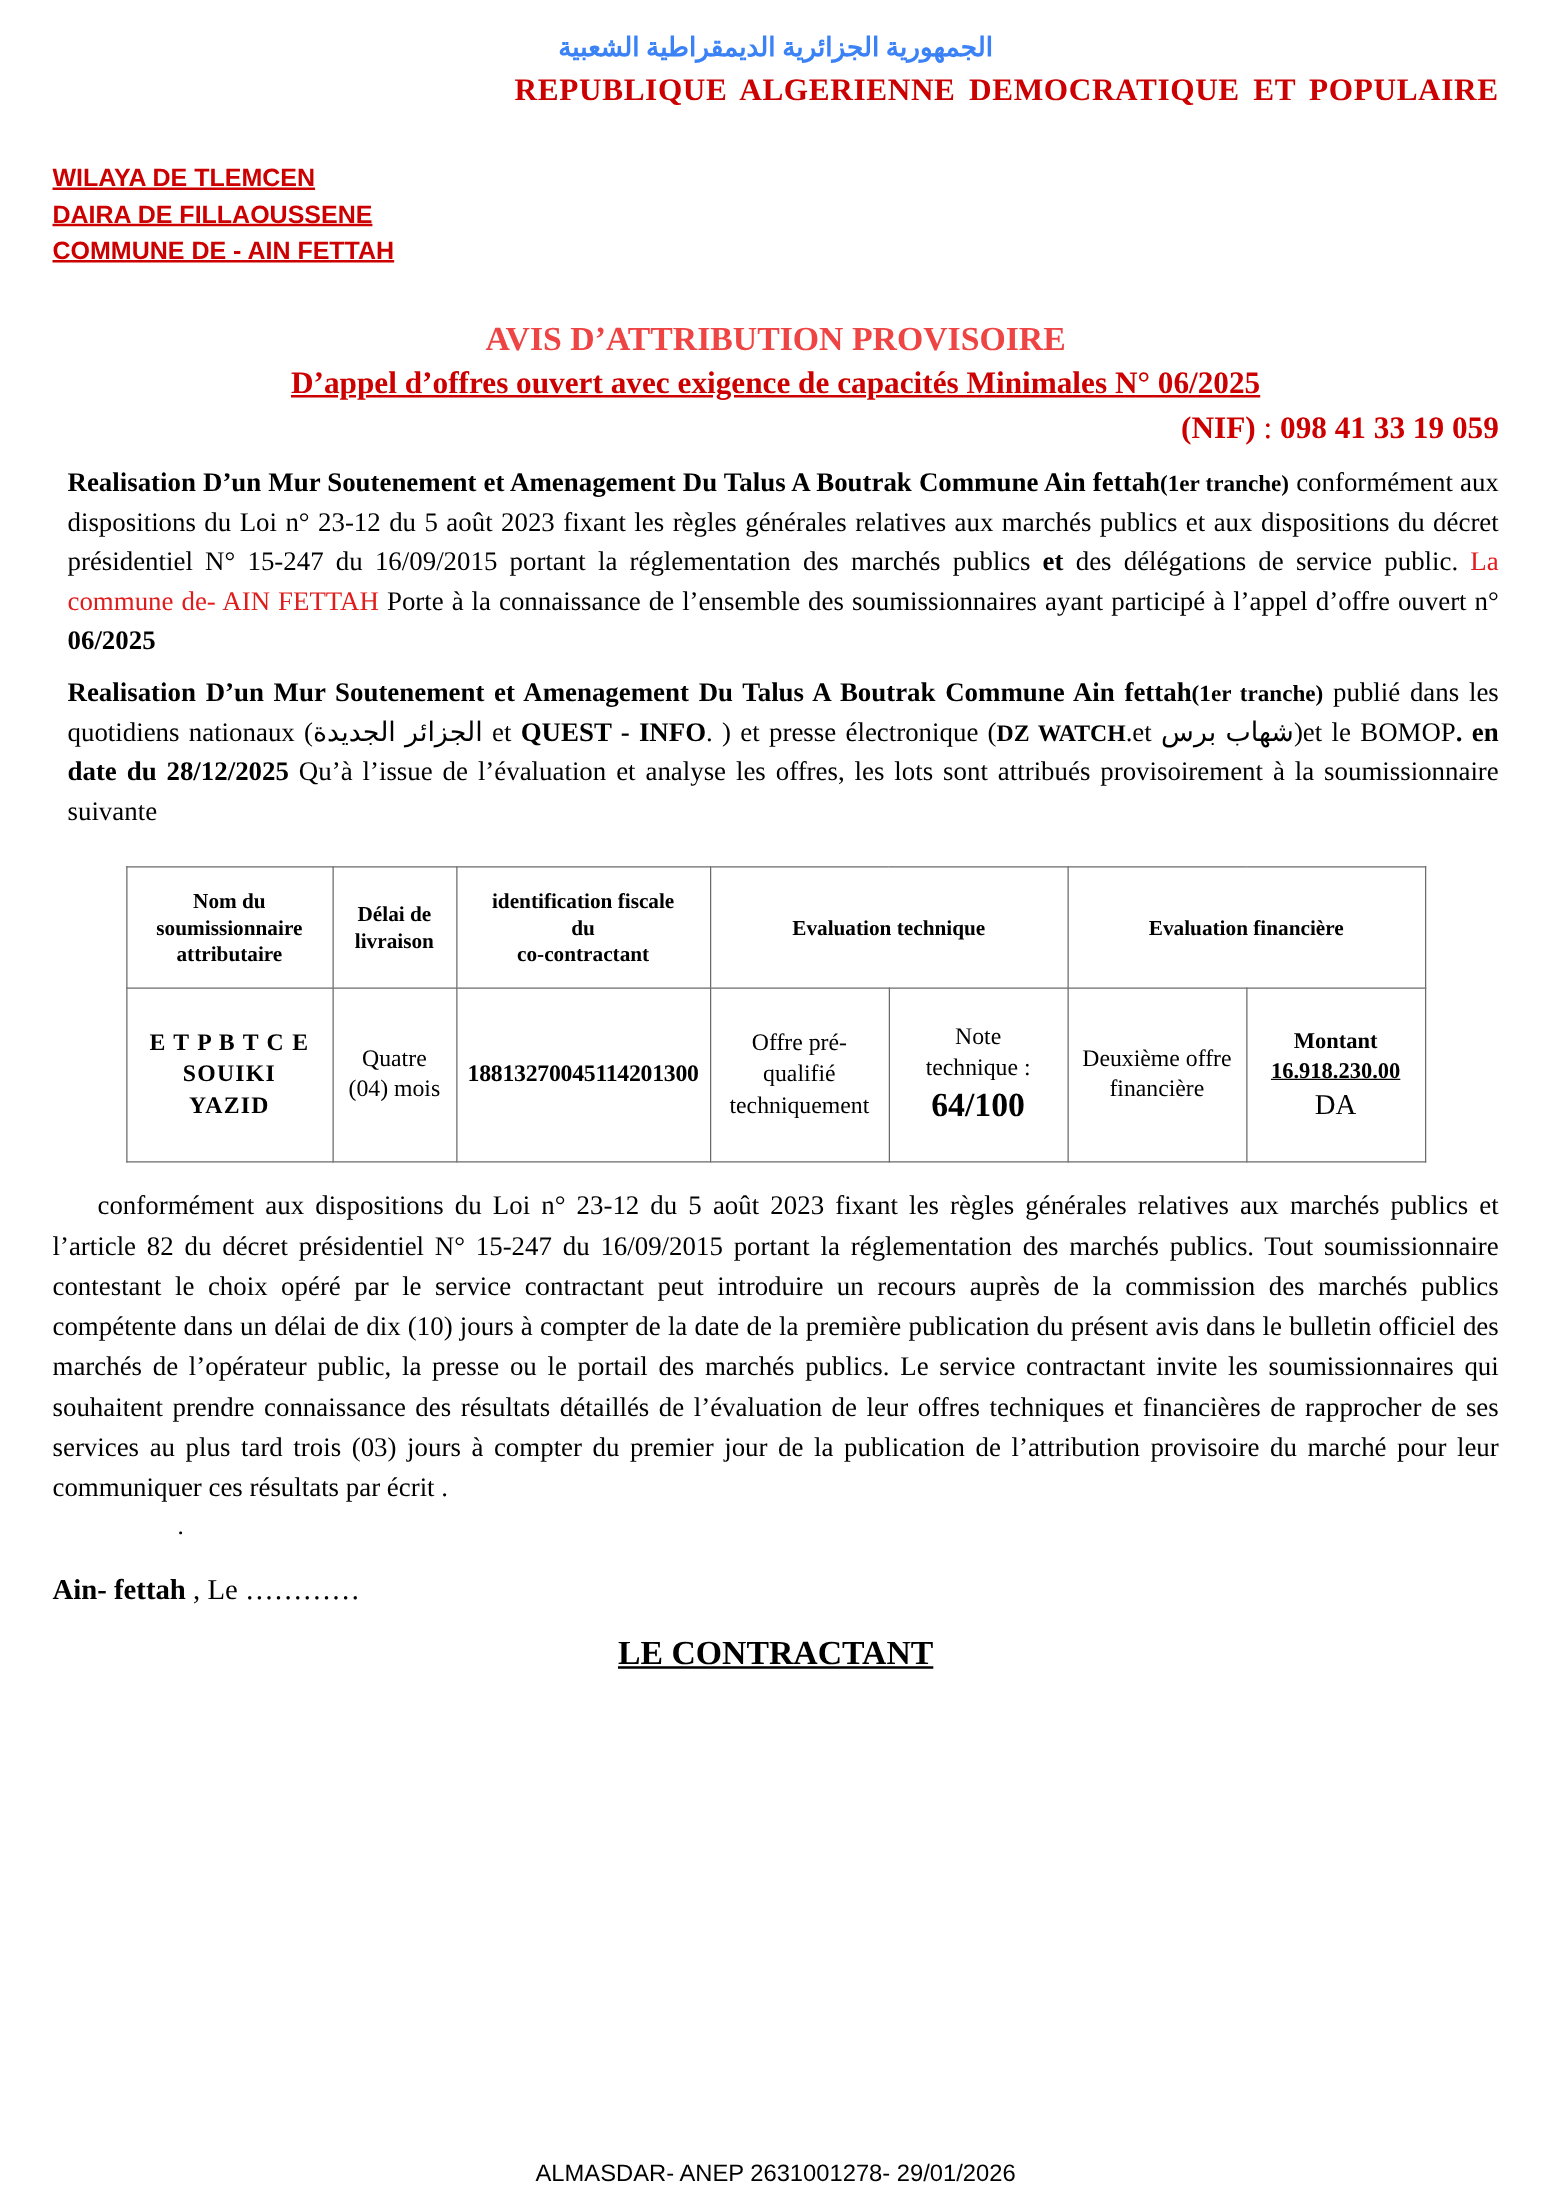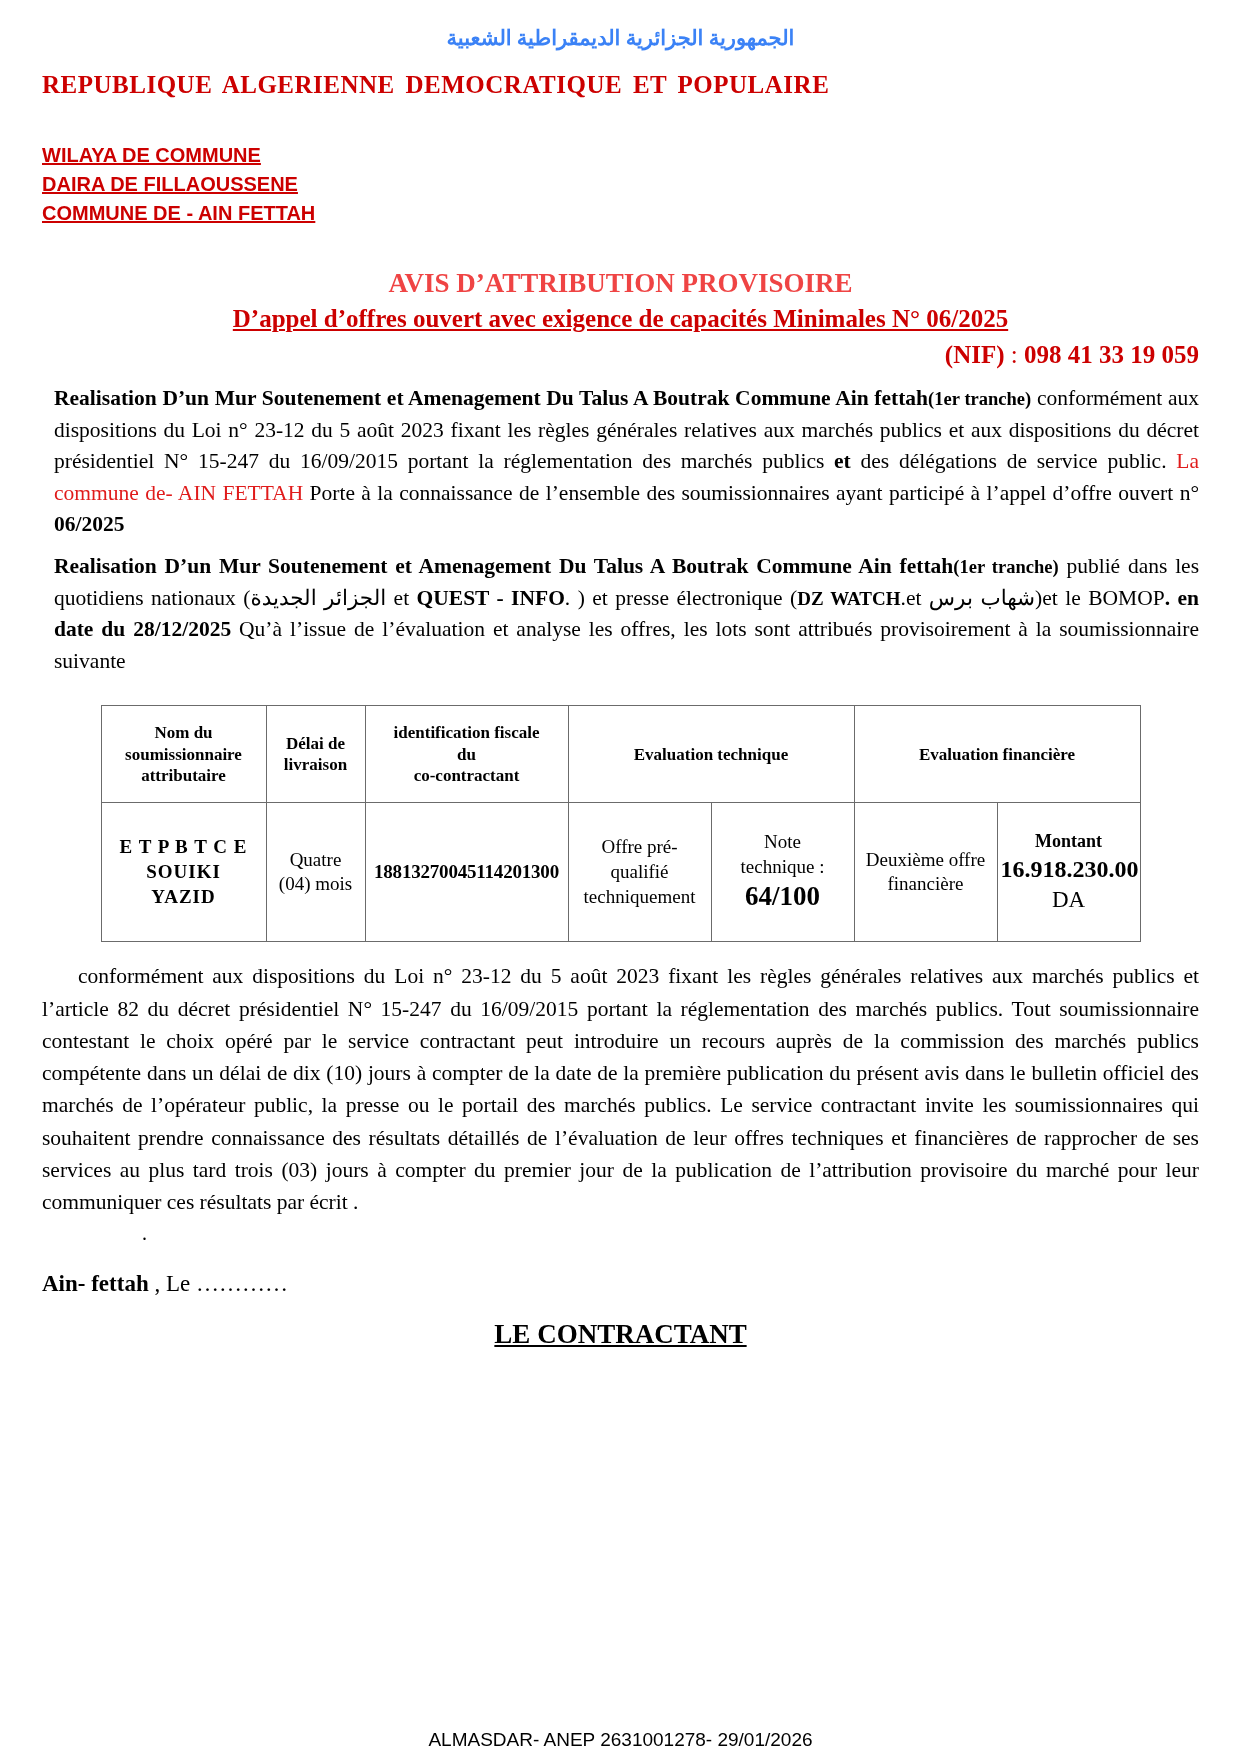--- a/index.html
+++ b/index.html
@@ -27,25 +27,25 @@
   .hdr-ar {
     text-align: center;
     color: #3b82f6;
     font-weight: bold;
     font-size: 21px;
     margin-top: 26px;
     letter-spacing: 0px;
     direction: rtl;
   }
   .hdr-fr {
-    text-align: left;
+    text-align: right;
     color: #cc0000;
     font-weight: bold;
     font-size: 25px;
-    margin-top: 20px;
+    margin-top: 8px;
     letter-spacing: 0.5px;
     word-spacing: 4px;
   }
 
   .admin-block {
     margin-top: 42px;
     margin-left: 0px;
   }
   .admin-line {
     color: #cc0000;
@@ -136,21 +136,21 @@
     font-size: 20px;
     letter-spacing: 1px;
     line-height: 1.4;
   }
   .cell-nif { font-weight: bold; font-size: 18px; letter-spacing: -0.2px;}
   .cell-small { font-size: 19px; }
   .cell-note-label { font-size: 19px; }
   .cell-note-val { font-weight: bold; font-size: 27px; }
   .cell-deux { font-size: 15px; line-height: 1.25; }
   .cell-montant-label { font-weight: bold; font-size: 18px; }
-  .cell-montant-val { font-weight: bold; font-size: 24px; }
+  .cell-montant-val { font-weight: bold; font-size: 18px; text-decoration: underline; }
   .cell-montant-cur { font-weight: normal; font-size: 23px; }
 
   
   .closing {
     font-size: 21.5px;
     line-height: 1.5;
     text-align: justify;
     margin-top: 18px;
     text-indent: 36px;
   }
@@ -183,21 +183,21 @@
 </style>
 </head>
 <body>
 
 <div class="page">
 
   <div class="hdr-ar">الجمهورية الجزائرية الديمقراطية الشعبية</div>
   <div class="hdr-fr">REPUBLIQUE  ALGERIENNE  DEMOCRATIQUE  ET  POPULAIRE</div>
 
   <div class="admin-block">
-    <span class="admin-line">WILAYA DE COMMUNE</span>
+    <span class="admin-line">WILAYA DE TLEMCEN</span>
     <span class="admin-line">DAIRA DE FILLAOUSSENE</span>
     <span class="admin-line">COMMUNE DE - AIN FETTAH</span>
   </div>
 
   <div class="title1">AVIS D’ATTRIBUTION PROVISOIRE</div>
   <div class="title2">D’appel d’offres ouvert avec exigence de capacités Minimales N° 06/2025</div>
   <div class="title3">
     <span>(NIF)</span><span class="nif-sep"> : </span><span>098 41 33 19 059</span>
   </div>
 

